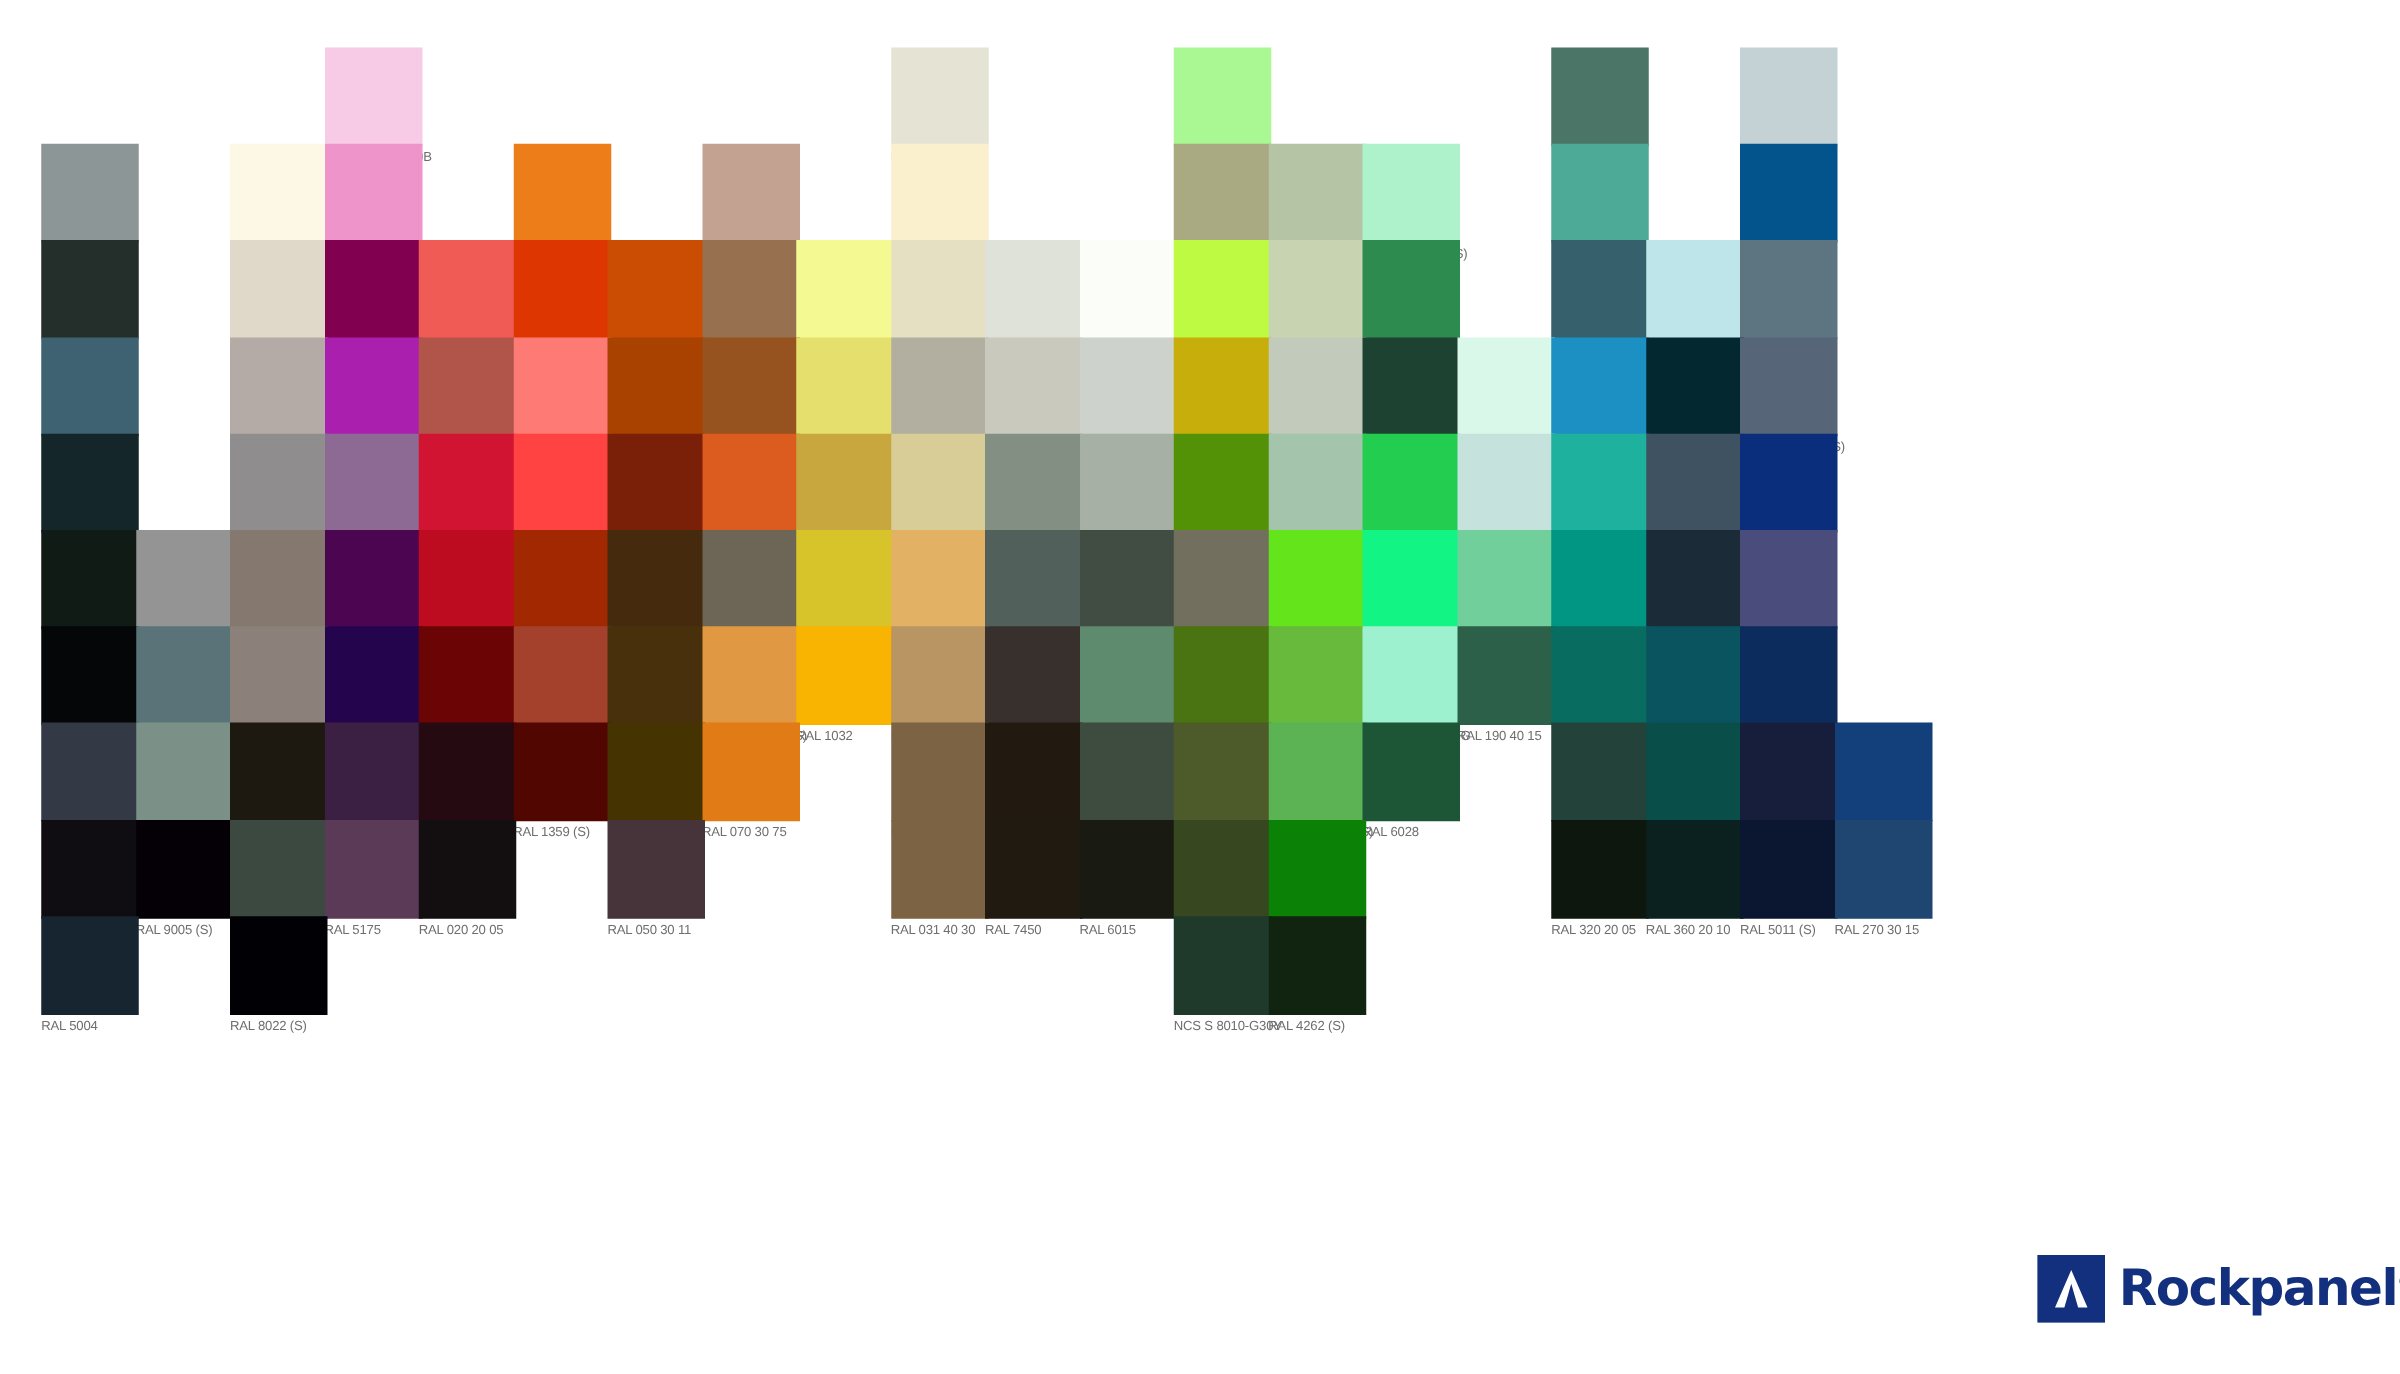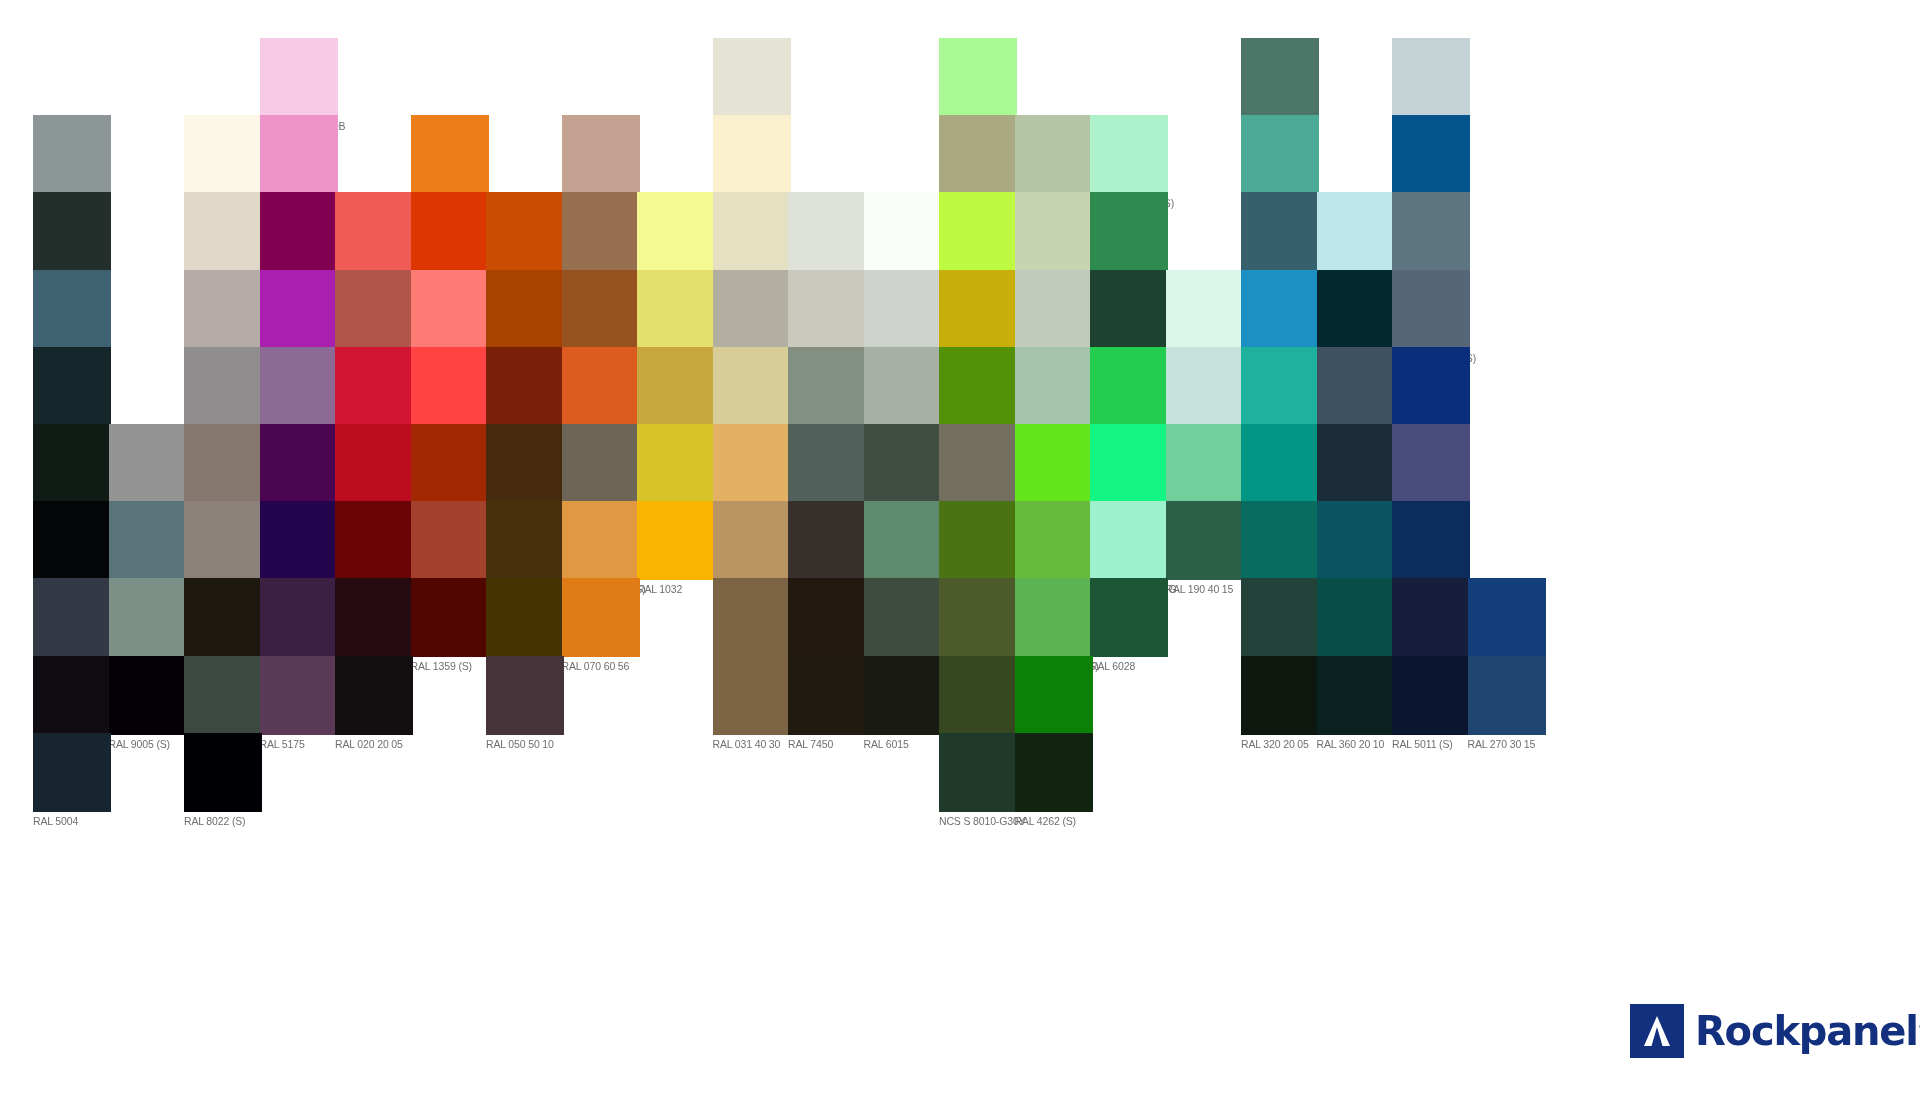--- a/index.html
+++ b/index.html
@@ -537,21 +537,21 @@
     <div class="swatch-cell" style="left: 410.5px; top: 578.4px;">
       <span class="swatch-chip" style="background: rgb(82, 6, 1);"></span>
       <span class="swatch-label">RAL 1359 (S)</span>
     </div>
     <div class="swatch-cell" style="left: 486px; top: 578.4px;">
       <span class="swatch-chip" style="background: rgb(70, 51, 2);"></span>
       <span class="swatch-label">RAL 8028 (S)</span>
     </div>
     <div class="swatch-cell" style="left: 561.5px; top: 578.4px;">
       <span class="swatch-chip" style="background: rgb(224, 123, 21);"></span>
-      <span class="swatch-label">RAL 070 60 56</span>
+      <span class="swatch-label">RAL 070 30 75</span>
     </div>
     <div class="swatch-cell" style="left: 712.5px; top: 578.4px;">
       <span class="swatch-chip" style="background: rgb(124, 99, 67);"></span>
       <span class="swatch-label">NCS S 5020-Y10R</span>
     </div>
     <div class="swatch-cell" style="left: 788px; top: 578.4px;">
       <span class="swatch-chip" style="background: rgb(34, 26, 16);"></span>
       <span class="swatch-label">RAL 080 30 10</span>
     </div>
     <div class="swatch-cell" style="left: 863.5px; top: 578.4px;">
@@ -601,21 +601,21 @@
     <div class="swatch-cell" style="left: 259.5px; top: 655.6px;">
       <span class="swatch-chip" style="background: rgb(91, 58, 87);"></span>
       <span class="swatch-label">RAL 5175</span>
     </div>
     <div class="swatch-cell" style="left: 335px; top: 655.6px;">
       <span class="swatch-chip" style="background: rgb(19, 14, 15);"></span>
       <span class="swatch-label">RAL 020 20 05</span>
     </div>
     <div class="swatch-cell" style="left: 486px; top: 655.6px;">
       <span class="swatch-chip" style="background: rgb(70, 52, 58);"></span>
-      <span class="swatch-label">RAL 050 50 10</span>
+      <span class="swatch-label">RAL 050 30 11</span>
     </div>
     <div class="swatch-cell" style="left: 712.5px; top: 655.6px;">
       <span class="swatch-chip" style="background: rgb(124, 99, 67);"></span>
       <span class="swatch-label">RAL 031 40 30</span>
     </div>
     <div class="swatch-cell" style="left: 788px; top: 655.6px;">
       <span class="swatch-chip" style="background: rgb(32, 26, 16);"></span>
       <span class="swatch-label">RAL 7450</span>
     </div>
     <div class="swatch-cell" style="left: 863.5px; top: 655.6px;">

